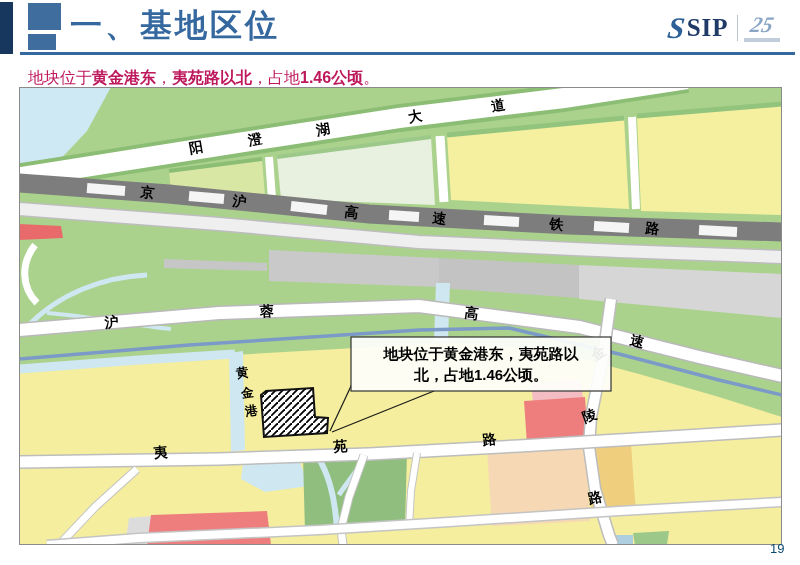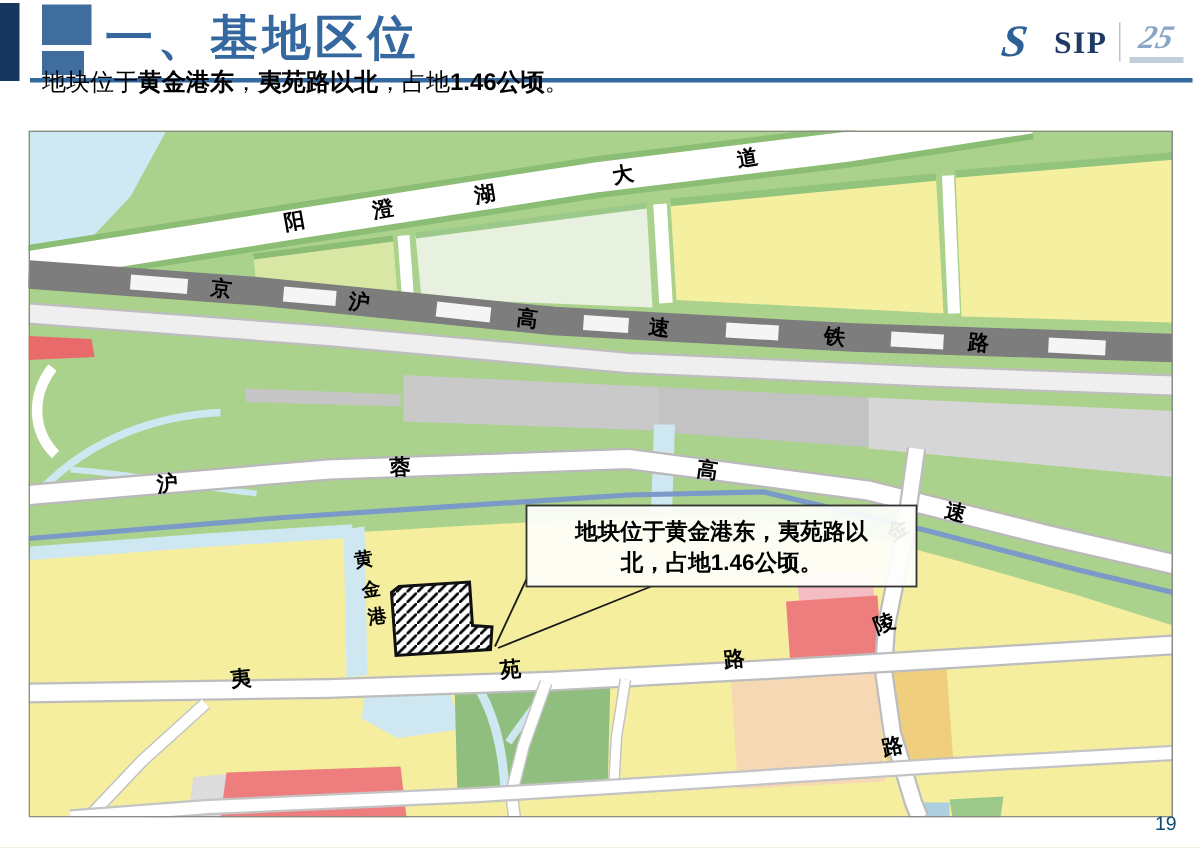--- a/index.html
+++ b/index.html
@@ -8,29 +8,29 @@
   
   .navy-bar{position:absolute;left:0;top:2px;width:13px;height:52px;background:#17375e;}
   .sq-big{position:absolute;left:28px;top:3px;width:33px;height:27px;background:#3e6d9e;}
   .sq-small{position:absolute;left:28px;top:34px;width:28px;height:16px;background:#3e6d9e;}
   .page-title{position:absolute;left:70px;top:4px;font-size:32px;font-weight:bold;color:#35689f;letter-spacing:3px;font-family:Liberation Mono, monospace;}
   .header-rule{position:absolute;left:20px;top:52px;width:775px;height:3px;background:#35689f;}
   
   .logo{position:absolute;left:668px;top:9px;height:38px;display:flex;align-items:center;}
   .logo .sglyph{font-family:"Liberation Serif","DejaVu Serif",serif;font-style:italic;font-weight:bold;
                 font-size:30px;color:#2d6097;transform:skewX(-8deg);line-height:1;}
-  .logo .siptxt{font-family:"Liberation Serif","DejaVu Serif",serif;font-weight:bold;font-size:21px;
-                color:#1f3a66;letter-spacing:1px;margin-left:18px;}
+  .logo .siptxt{font-family:"Liberation Serif","DejaVu Serif",serif;font-weight:bold;font-size:25px;
+                color:#1f3a66;letter-spacing:1px;margin-left:2px;}
   .logo .divider{width:1px;height:26px;background:#b9c2cf;margin:0 6px 0 8px;}
   .badge{display:flex;flex-direction:column;align-items:center;}
   .badge .num{font-family:"Liberation Serif","DejaVu Serif",serif;font-style:italic;font-weight:bold;
               font-size:22px;color:#8aa6c6;transform:skewX(-14deg);line-height:1;}
   .badge .tagline{width:36px;height:4px;background:#c3cedd;margin-top:2px;}
   
-  .subtitle{position:absolute;left:28px;top:45px;font-size:16px;color:#000000;}
+  .subtitle{position:absolute;left:28px;top:68px;font-size:16px;color:#be185d;}
   .subtitle b{font-weight:bold;}
   
   .map-wrap{position:absolute;left:19px;top:87px;width:763px;height:458px;}
   .pageno{position:absolute;left:770px;top:541px;font-size:13px;color:#0c4a6e;}
   svg text{font-family:"Liberation Sans","DejaVu Sans",sans-serif;}
 </style>
 </head>
 <body>
 
 <div class="slide">

